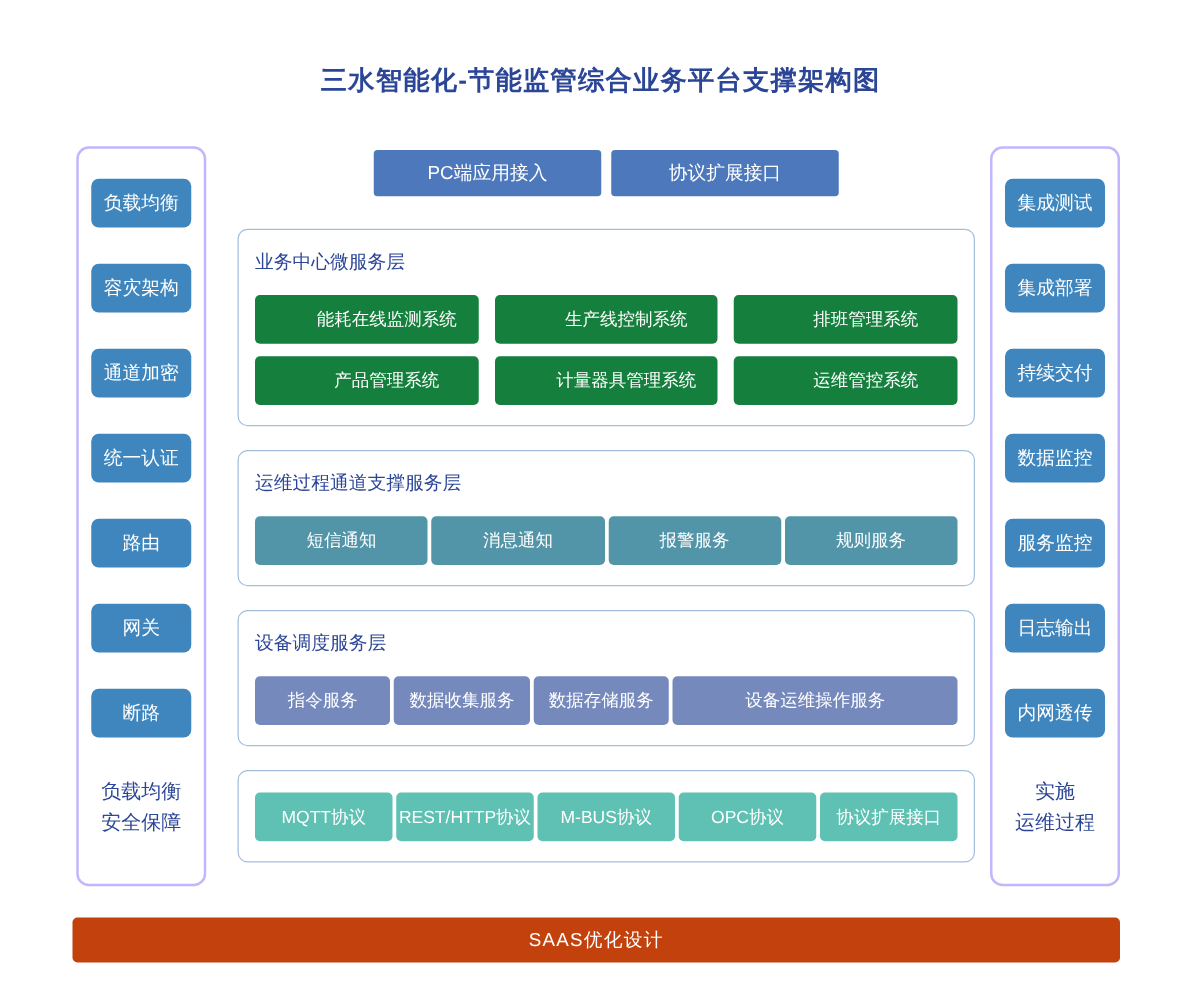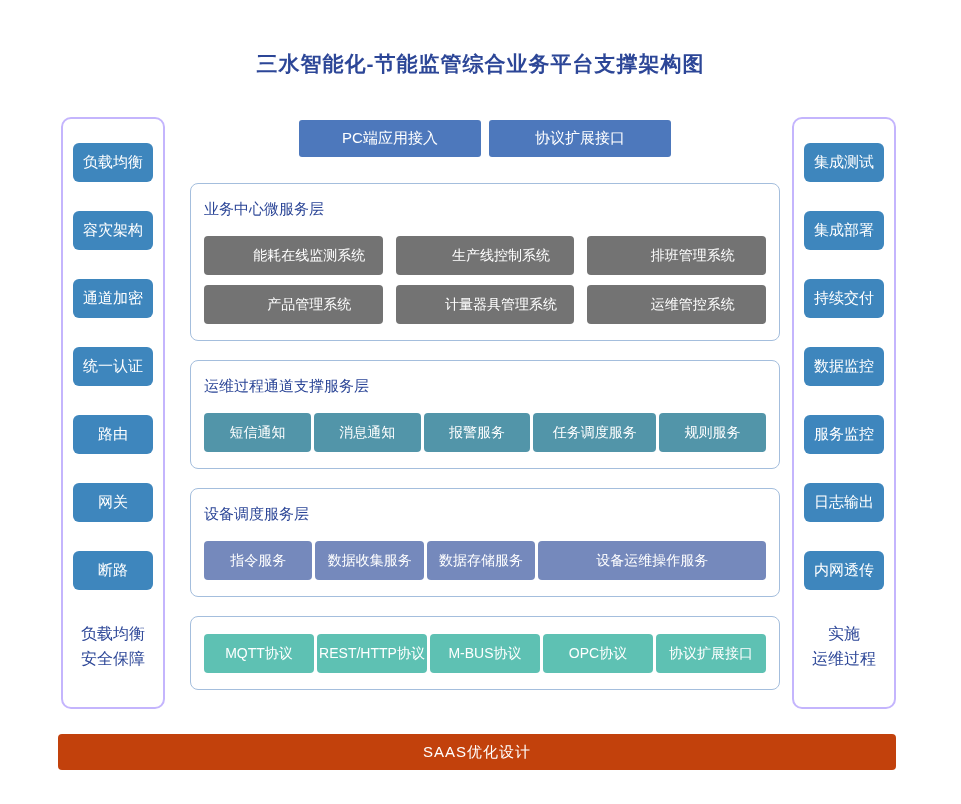--- a/index.html
+++ b/index.html
@@ -38,21 +38,21 @@
     border:1px solid #a4bedd; border-radius:8px; background:#fff;
     padding:0 13px 16px 13px; margin-bottom:19px;
   }
   .layer-title { text-align:left; color:#2c4697; font-size:15px; padding-top:16px; }
   .btn-row { display:flex; gap:3px; margin-top:17px; }
   .grid-3 { display:grid; grid-template-columns:repeat(3,1fr); gap:10px 13px; margin-top:17px; }
   .svc-btn {
     height:39px; border-radius:4px; color:#fff; font-size:14px; flex:1;
     display:flex; align-items:center; justify-content:center; white-space:nowrap;
   }
-  .c1 { background:#737373;padding-left:32px; }
+  .c1 { background:#15803d;padding-left:32px; }
   .c2 { background:#5295a9; }
   .c3 { background:#7589bc; }
   .c4 { background:#5ec1b3; }
   .flex-wide { flex:1.15; }
   .flex-xwide { flex:2.1; }
   
   .bottom-bar {
     position:absolute; left:58px; top:734px; width:838px; height:36px;
     background:#c2410c; border-radius:4px; color:#fff; font-size:15px; letter-spacing:1px;
     display:flex; align-items:center; justify-content:center;
@@ -111,21 +111,20 @@
         <div class="svc-btn c1">运维管控系统</div>
       </div>
     </div>
 
     <div class="layer-box">
       <div class="layer-title">运维过程通道支撑服务层</div>
       <div class="btn-row">
         <div class="svc-btn c2">短信通知</div>
         <div class="svc-btn c2">消息通知</div>
         <div class="svc-btn c2">报警服务</div>
-        <div class="svc-btn c2 flex-wide">任务调度服务</div>
         <div class="svc-btn c2">规则服务</div>
       </div>
     </div>
 
     <div class="layer-box">
       <div class="layer-title">设备调度服务层</div>
       <div class="btn-row">
         <div class="svc-btn c3">指令服务</div>
         <div class="svc-btn c3">数据收集服务</div>
         <div class="svc-btn c3">数据存储服务</div>

